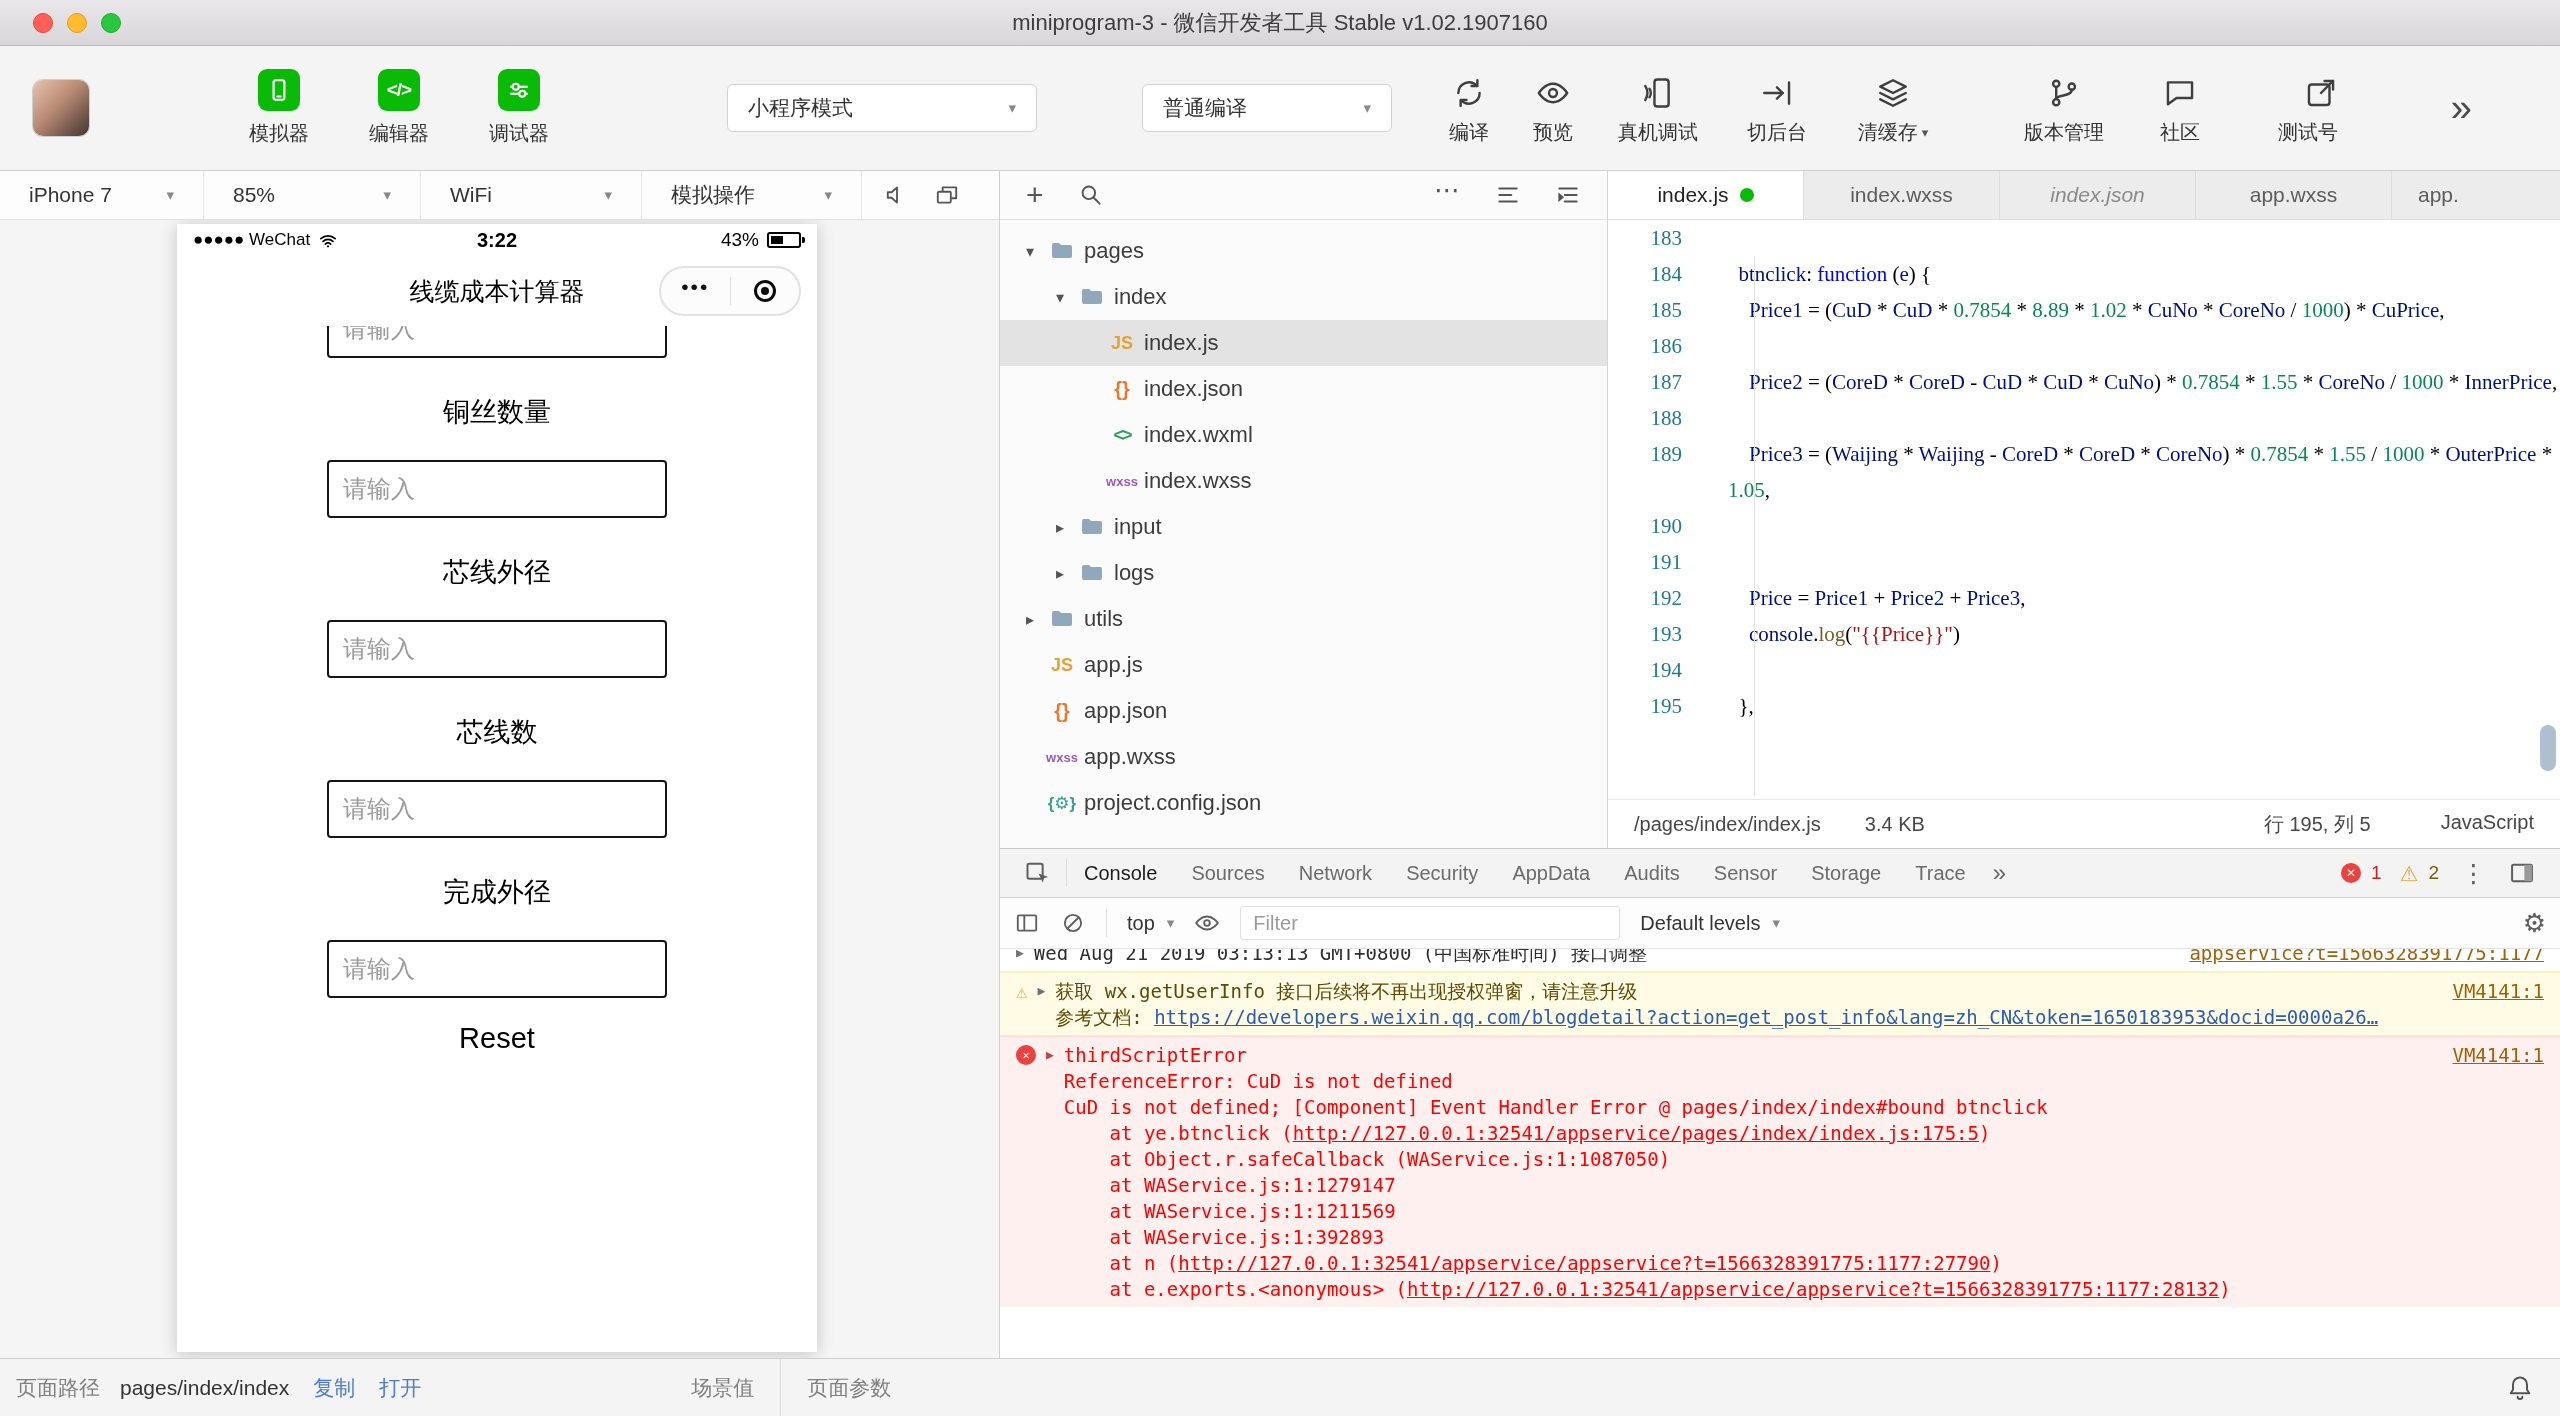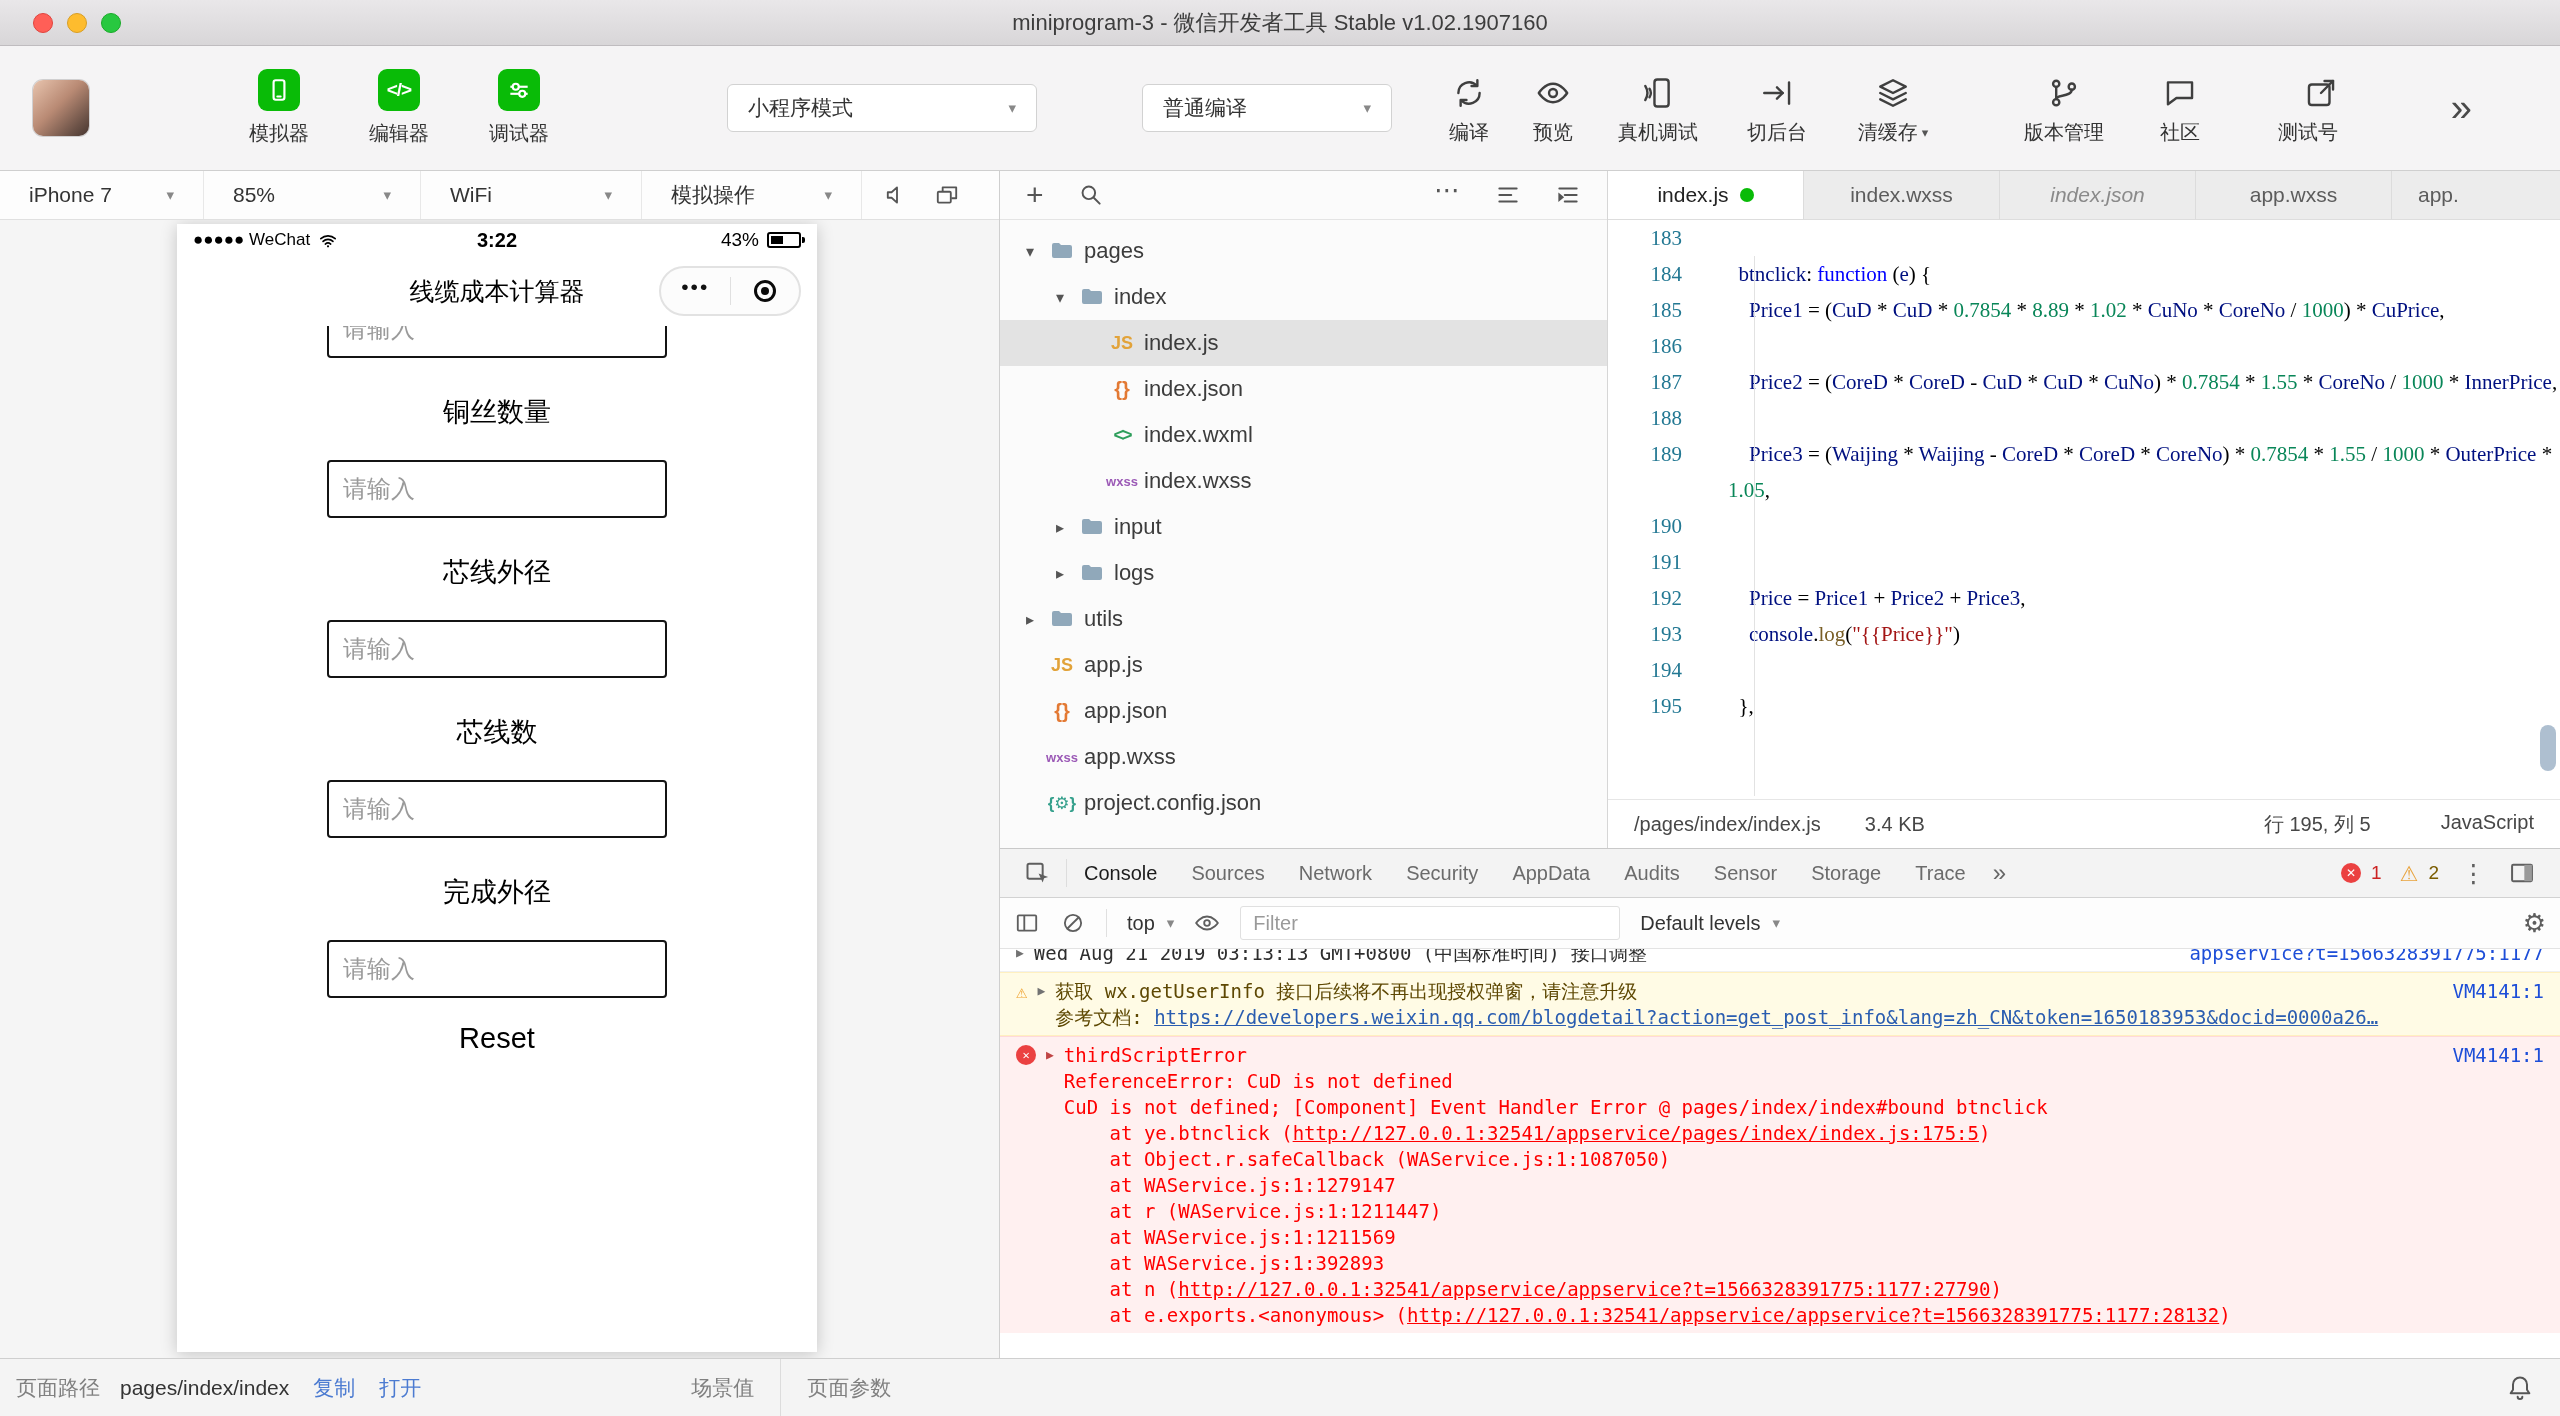--- a/index.html
+++ b/index.html
@@ -144,21 +144,21 @@
                outline:none; font-family:inherit; color:#333; background:#fff; }
   .ct-filter::placeholder { color:#9a9a9a; }
   .ct-levels { display:flex; align-items:center; font-size:20px; color:#333; }
   .ct-gear { margin-left:auto; font-size:26px; color:#5e5e5e; }
 
   .dt-messages { flex:1; overflow:hidden; font-family:"DejaVu Sans Mono",monospace; font-size:19px; line-height:26px; background:#fff; }
   .console-row { padding:5px 16px; border-bottom:1px solid #f0f0f0; display:flex; align-items:flex-start; gap:10px; }
   .console-row.clipped { margin-top:-14px; }
   .expander { color:#727272; font-size:13px; line-height:26px; flex:0 0 auto; }
   .msg-text { color:#2e2e2e; flex:1; min-width:0; }
-  .src-link { color:#1d4ed8; margin-left:auto; white-space:nowrap; flex:0 0 auto; }
+  .src-link { color:#a16207; text-decoration:underline; margin-left:auto; white-space:nowrap; flex:0 0 auto; }
   .console-row.warning { background:#fffbe5; border-top:1px solid #fff0c0; border-bottom:1px solid #fff0c0; }
   .warn-icon { color:#f0a432; font-size:19px; line-height:26px; flex:0 0 auto; }
   .warning .msg-body { flex:1; min-width:0; color:#5e4803; }
   .doc-link { color:#2a5db0; text-decoration:underline; word-break:break-all; }
   .console-row.error { background:#fff0f0; border-top:1px solid #ffd9d9; border-bottom:none; }
   .err-icon { width:20px; height:20px; border-radius:50%; background:#eb4141; color:#fff; font-size:12px;
               display:flex; align-items:center; justify-content:center; flex:0 0 auto; margin-top:3px; }
   .error .expander { color:#c04444; }
   .error .msg-body { flex:1; min-width:0; color:#ff0000; }
   .stack-line { white-space:pre-wrap; }
@@ -722,21 +722,20 @@
             <span class="err-icon">✕</span>
             <span class="expander">▶</span>
             <div class="msg-body">
               <div>thirdScriptError</div>
               <div class="stack">
                   <div class="stack-line"><span>ReferenceError: CuD is not defined</span></div>
                   <div class="stack-line"><span>CuD is not defined; [Component] Event Handler Error @ pages/index/index#bound btnclick</span></div>
                   <div class="stack-line"><span>    at ye.btnclick (</span><a class="stack-link">http://127.0.0.1:32541/appservice/pages/index/index.js:175:5</a><span>)</span></div>
                   <div class="stack-line"><span>    at Object.r.safeCallback (WAService.js:1:1087050)</span></div>
                   <div class="stack-line"><span>    at WAService.js:1:1279147</span></div>
-                  <div class="stack-line"><span>    at r (WAService.js:1:1211447)</span></div>
                   <div class="stack-line"><span>    at WAService.js:1:1211569</span></div>
                   <div class="stack-line"><span>    at WAService.js:1:392893</span></div>
                   <div class="stack-line"><span>    at n (</span><a class="stack-link">http://127.0.0.1:32541/appservice/appservice?t=1566328391775:1177:27790</a><span>)</span></div>
                   <div class="stack-line"><span>    at e.exports.&lt;anonymous&gt; (</span><a class="stack-link">http://127.0.0.1:32541/appservice/appservice?t=1566328391775:1177:28132</a><span>)</span></div>
                 </div>
             </div>
             <a class="src-link">VM4141:1</a>
           </div>
         </div>
       </div>

